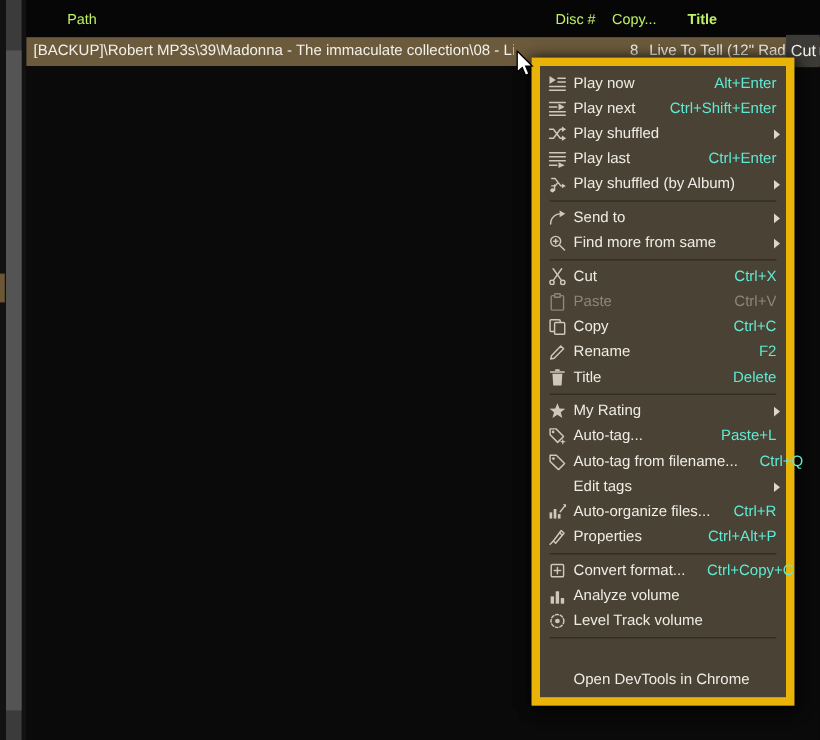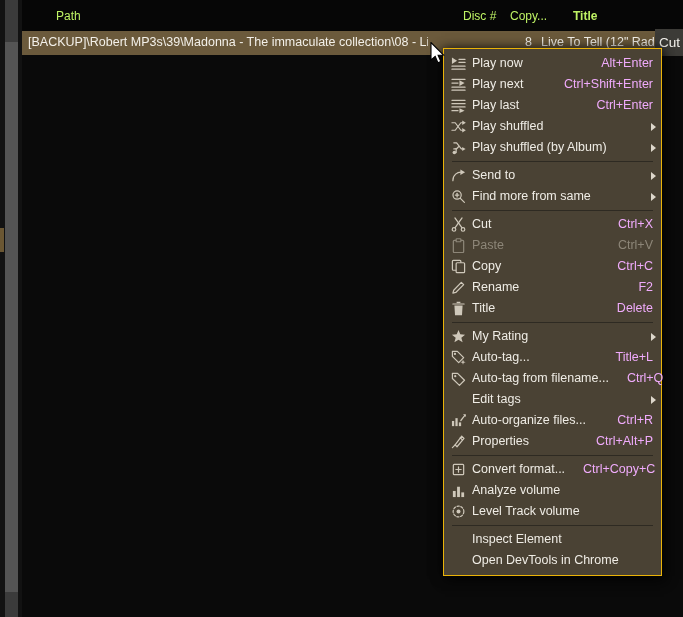--- a/index.html
+++ b/index.html
@@ -29,35 +29,35 @@
   .cell-title{left:519px;right:0;}
   
   .overflow-popup{
     position:absolute;left:655px;top:29px;width:28px;height:27px;
     background:#3c3b37;color:#f5f3ee;font-size:13.5px;line-height:27px;
     padding-left:4px;box-sizing:border-box;white-space:nowrap;z-index:5;
   }
   
   .context-menu{
     position:absolute;left:443px;top:48px;width:219px;box-sizing:border-box;
-    background:#4a4234;border:1px solid #eab308;
+    background:#4a4234;border:7px solid #eab308;
     box-shadow:2px 3px 12px rgba(0,0,0,.85), -2px 0 10px rgba(0,0,0,.5);
     padding:4px 0;z-index:10;
   }
   .menu-item{
     position:relative;height:21px;line-height:21px;display:flex;align-items:center;
     padding:0 8px 0 7px;font-size:12.5px;color:#efece5;cursor:default;
   }
   .mi-icon{width:15px;height:15px;margin-right:6px;flex:0 0 15px;display:inline-block;}
   .mi-icon svg{display:block;}
   .mi-icon .f{fill:#cfc8ba;stroke:none;}
   .mi-icon .s{fill:none;stroke:#cfc8ba;stroke-width:1.3px;stroke-linecap:round;stroke-linejoin:round;}
   .mi-icon .fb{fill:#4a4234;stroke:#cfc8ba;stroke-width:1.3px;}
   .mi-label{flex:1 1 auto;white-space:nowrap;}
-  .mi-shortcut{margin-left:18px;color:#f0abfc;white-space:nowrap;}
+  .mi-shortcut{margin-left:18px;color:#5eead4;white-space:nowrap;}
   .mi-arrow{
     position:absolute;right:5px;top:50%;margin-top:-4px;width:0;height:0;
     border-left:5px solid #ddd7cb;border-top:4px solid transparent;border-bottom:4px solid transparent;
   }
   .menu-item.disabled .mi-label,.menu-item.disabled .mi-shortcut{color:#8d8678;}
   .menu-item.disabled .mi-icon .s{stroke:#8d8678;}
   .menu-item.disabled .mi-icon .fb{stroke:#8d8678;}
   .menu-sep{border-top:1px solid #2e2a22;margin:3px 8px;}
   
   .mouse-cursor{position:absolute;left:430px;top:42px;z-index:20;pointer-events:none;}
@@ -112,47 +112,47 @@
           <line class="s" x1="1" y1="14" x2="15" y2="14"></line>
         </svg>
       </span>
     <span class="mi-label">Play next</span>
     <span class="mi-shortcut">Ctrl+Shift+Enter</span>
 
   </div>
     <div class="menu-item">
     <span class="mi-icon">
         <svg viewBox="0 0 16 16" width="15" height="15">
+          <path class="s" d="M1,4 H4.5 L10.5,12 H12.5"></path>
+          <path class="s" d="M1,12 H4.5 L10.5,4 H12.5"></path>
+          <polygon class="f" points="12,1.6 15.8,4 12,6.4"></polygon>
+          <polygon class="f" points="12,9.6 15.8,12 12,14.4"></polygon>
+        </svg>
+      </span>
+    <span class="mi-label">Play shuffled</span>
+    <span class="mi-shortcut"></span>
+    <span class="mi-arrow"></span>
+  </div>
+    <div class="menu-item">
+    <span class="mi-icon">
+        <svg viewBox="0 0 16 16" width="15" height="15">
           <line class="s" x1="1" y1="2.5" x2="15" y2="2.5"></line>
           <line class="s" x1="1" y1="6" x2="15" y2="6"></line>
           <line class="s" x1="1" y1="9.5" x2="15" y2="9.5"></line>
           <line class="s" x1="1" y1="13.5" x2="7.5" y2="13.5"></line>
           <polygon class="f" points="9,10.8 14.5,13.5 9,16"></polygon>
         </svg>
       </span>
     <span class="mi-label">Play last</span>
     <span class="mi-shortcut">Ctrl+Enter</span>
 
   </div>
     <div class="menu-item">
     <span class="mi-icon">
         <svg viewBox="0 0 16 16" width="15" height="15">
-          <path class="s" d="M1,4 H4.5 L10.5,12 H12.5"></path>
-          <path class="s" d="M1,12 H4.5 L10.5,4 H12.5"></path>
-          <polygon class="f" points="12,1.6 15.8,4 12,6.4"></polygon>
-          <polygon class="f" points="12,9.6 15.8,12 12,14.4"></polygon>
-        </svg>
-      </span>
-    <span class="mi-label">Play shuffled</span>
-    <span class="mi-shortcut"></span>
-    <span class="mi-arrow"></span>
-  </div>
-    <div class="menu-item">
-    <span class="mi-icon">
-        <svg viewBox="0 0 16 16" width="15" height="15">
           <path class="s" d="M3,3 H6 L11,9.5 H12.5"></path>
           <polygon class="f" points="12,7.4 15.5,9.5 12,11.6"></polygon>
           <path class="s" d="M3,9.5 H6 L8,7.2"></path>
           <circle class="f" cx="3.6" cy="13.4" r="1.9"></circle>
           <line class="s" x1="5.5" y1="13.4" x2="5.5" y2="8.8"></line>
         </svg>
       </span>
     <span class="mi-label">Play shuffled (by Album)</span>
     <span class="mi-shortcut"></span>
     <span class="mi-arrow"></span>
@@ -253,21 +253,21 @@
   </div>
     <div class="menu-item">
     <span class="mi-icon">
         <svg viewBox="0 0 16 16" width="15" height="15">
           <path class="s" d="M1.5,1.5 H6.8 L13.5,8.2 L8.2,13.5 L1.5,6.8 Z"></path>
           <circle class="f" cx="4.2" cy="4.2" r="1.2"></circle>
           <polygon class="f" points="12.8,10.2 13.5,12.3 15.6,13 13.5,13.7 12.8,15.8 12.1,13.7 10,13 12.1,12.3"></polygon>
         </svg>
       </span>
     <span class="mi-label">Auto-tag...</span>
-    <span class="mi-shortcut">Title+L</span>
+    <span class="mi-shortcut">Paste+L</span>
 
   </div>
     <div class="menu-item">
     <span class="mi-icon">
         <svg viewBox="0 0 16 16" width="15" height="15">
           <path class="s" d="M1.5,2.5 H7 L14.4,9.9 L9,15.3 L1.5,8 Z"></path>
           <circle class="f" cx="4.5" cy="5.5" r="1.2"></circle>
         </svg>
       </span>
     <span class="mi-label">Auto-tag from filename...</span>
@@ -338,21 +338,20 @@
           <circle class="f" cx="8" cy="8" r="2.1"></circle>
         </svg>
       </span>
     <span class="mi-label">Level Track volume</span>
     <span class="mi-shortcut"></span>
 
   </div>
     <div class="menu-sep"></div>
     <div class="menu-item">
     <span class="mi-icon"></span>
-    <span class="mi-label">Inspect Element</span>
     <span class="mi-shortcut"></span>
 
   </div>
     <div class="menu-item">
     <span class="mi-icon"></span>
     <span class="mi-label">Open DevTools in Chrome</span>
     <span class="mi-shortcut"></span>
 
   </div>
   </div>

